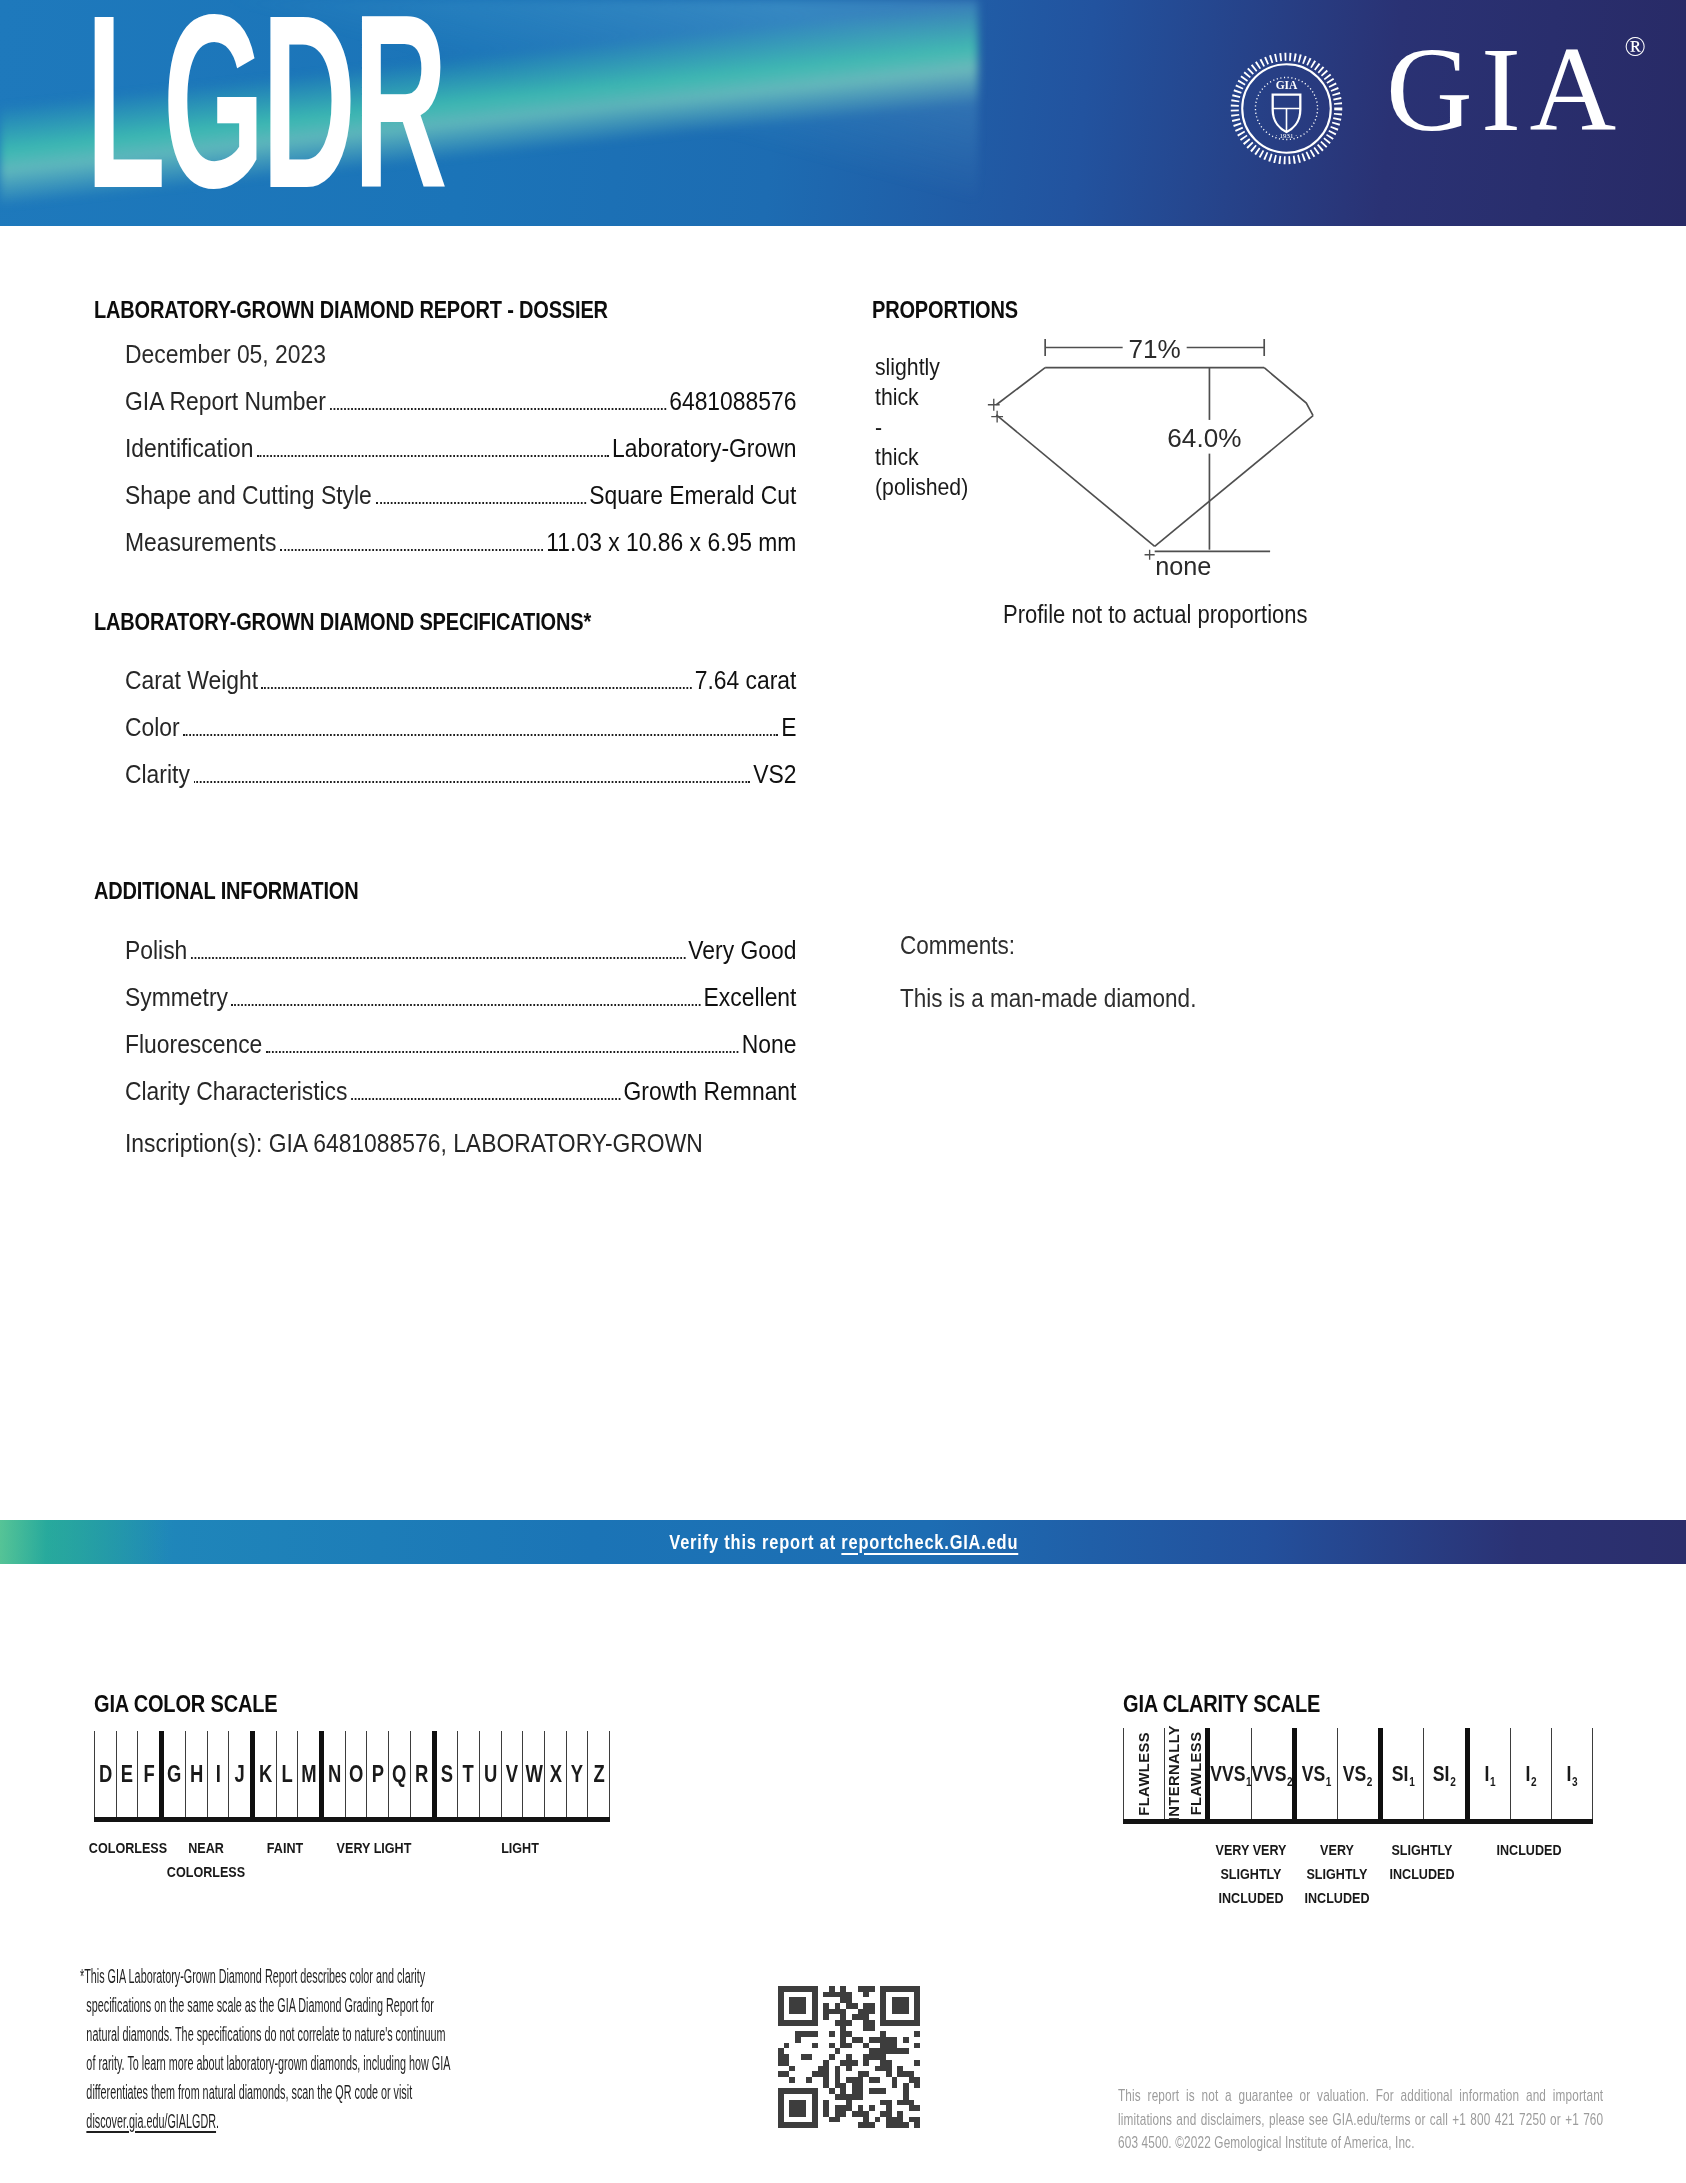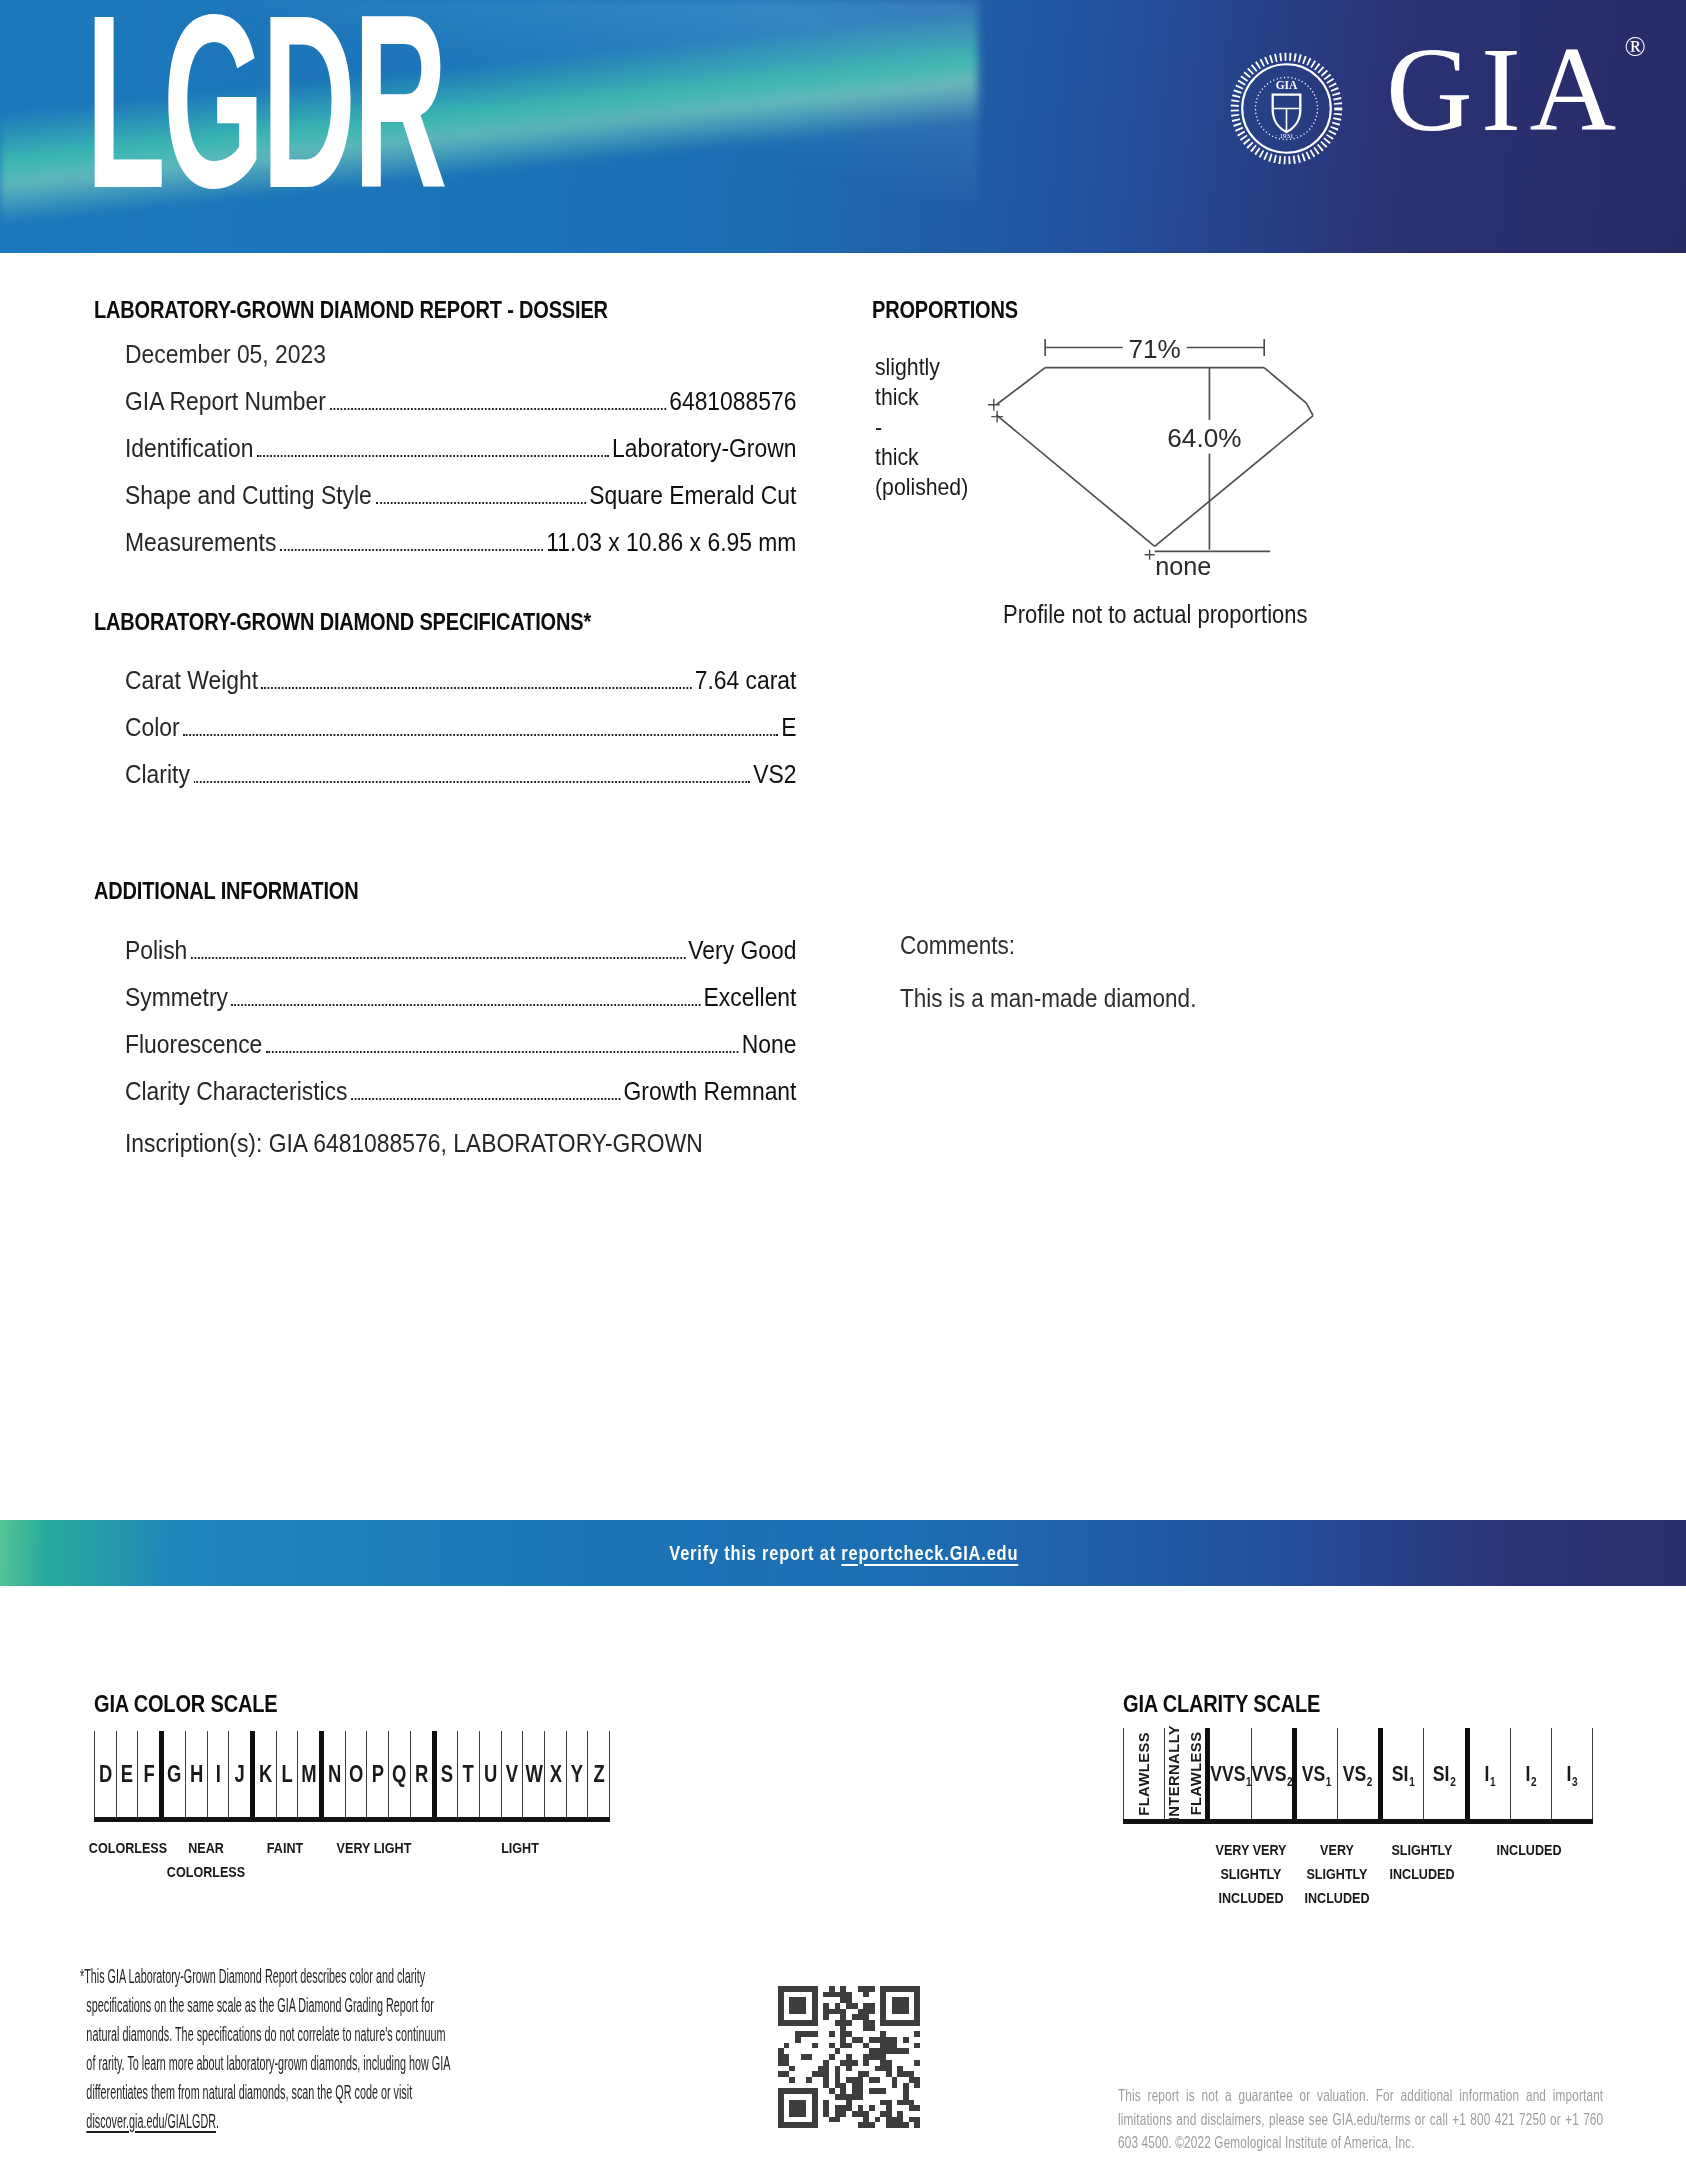--- a/index.html
+++ b/index.html
@@ -1,20 +1,20 @@
 <!DOCTYPE html>
 <html style="font-size:13.5px"><head>
 <meta charset="utf-8">
 <style>
   html,body{margin:0;padding:0;background:#e8e8e8;}
   #page{position:relative;width:1687px;height:2183px;background:#ffffff;overflow:hidden;
         font-family:"Liberation Sans",sans-serif;color:#1a1a1a;}
 
   
-  .header{position:absolute;left:0;top:0;width:1687px;height:253px;
+  .header{position:absolute;left:0;top:0;width:1687px;height:226px;
     background:linear-gradient(96deg,#1e79bc 0%,#1b74b8 28%,#1d6cb2 46%,#22539f 64%,#2a3274 82%,#282a66 100%);}
   .header .streaks{position:absolute;left:0;top:0;width:58%;height:100%;filter:blur(4.2px);
     background:
       linear-gradient(174deg, rgba(255,255,255,0) 32%, rgba(70,205,175,0.75) 46%, rgba(150,235,190,0.55) 52%, rgba(40,150,160,0) 63%),
       linear-gradient(195deg, rgba(120,210,235,0.28) 12%, rgba(120,210,235,0) 42%);}
   .lgdr{position:absolute;left:86px;top:-21px;color:#ffffff;font-size:246px;font-weight:700;
         line-height:1;letter-spacing:-5px;transform:scaleX(.53);transform-origin:0 0;white-space:nowrap;}
   .seal{position:absolute;left:1229px;top:51px;width:115px;height:115px;}
   .gia-wordmark{position:absolute;left:1386px;top:30px;color:#ffffff;
         font-family:"Liberation Serif",serif;font-size:120px;line-height:1;letter-spacing:8.4px;white-space:nowrap;}
@@ -37,21 +37,21 @@
   .girdle-label{position:absolute;left:875px;top:352px;font-size:23.6px;line-height:30px;color:#1a1a1a;
                 white-space:pre-line;transform:scaleX(.9);transform-origin:0 0;}
   .prop-svg{position:absolute;left:971px;top:334px;}
   .prop-note{position:absolute;left:1003px;top:600px;font-size:25px;color:#1a1a1a;
              transform:scaleX(.88);transform-origin:0 0;white-space:nowrap;}
   .comments{position:absolute;left:900px;top:931px;font-size:25px;color:#2e2e2e;
             transform:scaleX(.9);transform-origin:0 0;}
   .comments .c-text{margin-top:23.6px;}
 
   
-  .verify{position:absolute;left:0;top:1520px;width:1687px;height:66px;
+  .verify{position:absolute;left:0;top:1520px;width:1687px;height:44px;
     background:linear-gradient(90deg,#2aa48e 0%,#1f86ba 10%,#1b74b6 35%,#1d6db3 55%,#23509c 75%,#2b3274 90%,#2b2e6b 100%);
     display:flex;align-items:center;justify-content:center;}
   .verify:before{content:"";position:absolute;left:0;top:0;width:40%;height:100%;
     background:linear-gradient(92deg, rgba(140,235,160,.45) 0%, rgba(40,190,160,.4) 7%, rgba(40,150,190,0) 26%);}
   .verify-text{position:relative;color:#ffffff;font-size:20px;font-weight:700;letter-spacing:1px;
                transform:scaleX(.82);white-space:nowrap;}
   .verify-text .vlink{text-decoration:underline;text-underline-offset:4.2px;text-decoration-thickness:1.7px;cursor:pointer;}
 
   
   .scale{position:absolute;}

